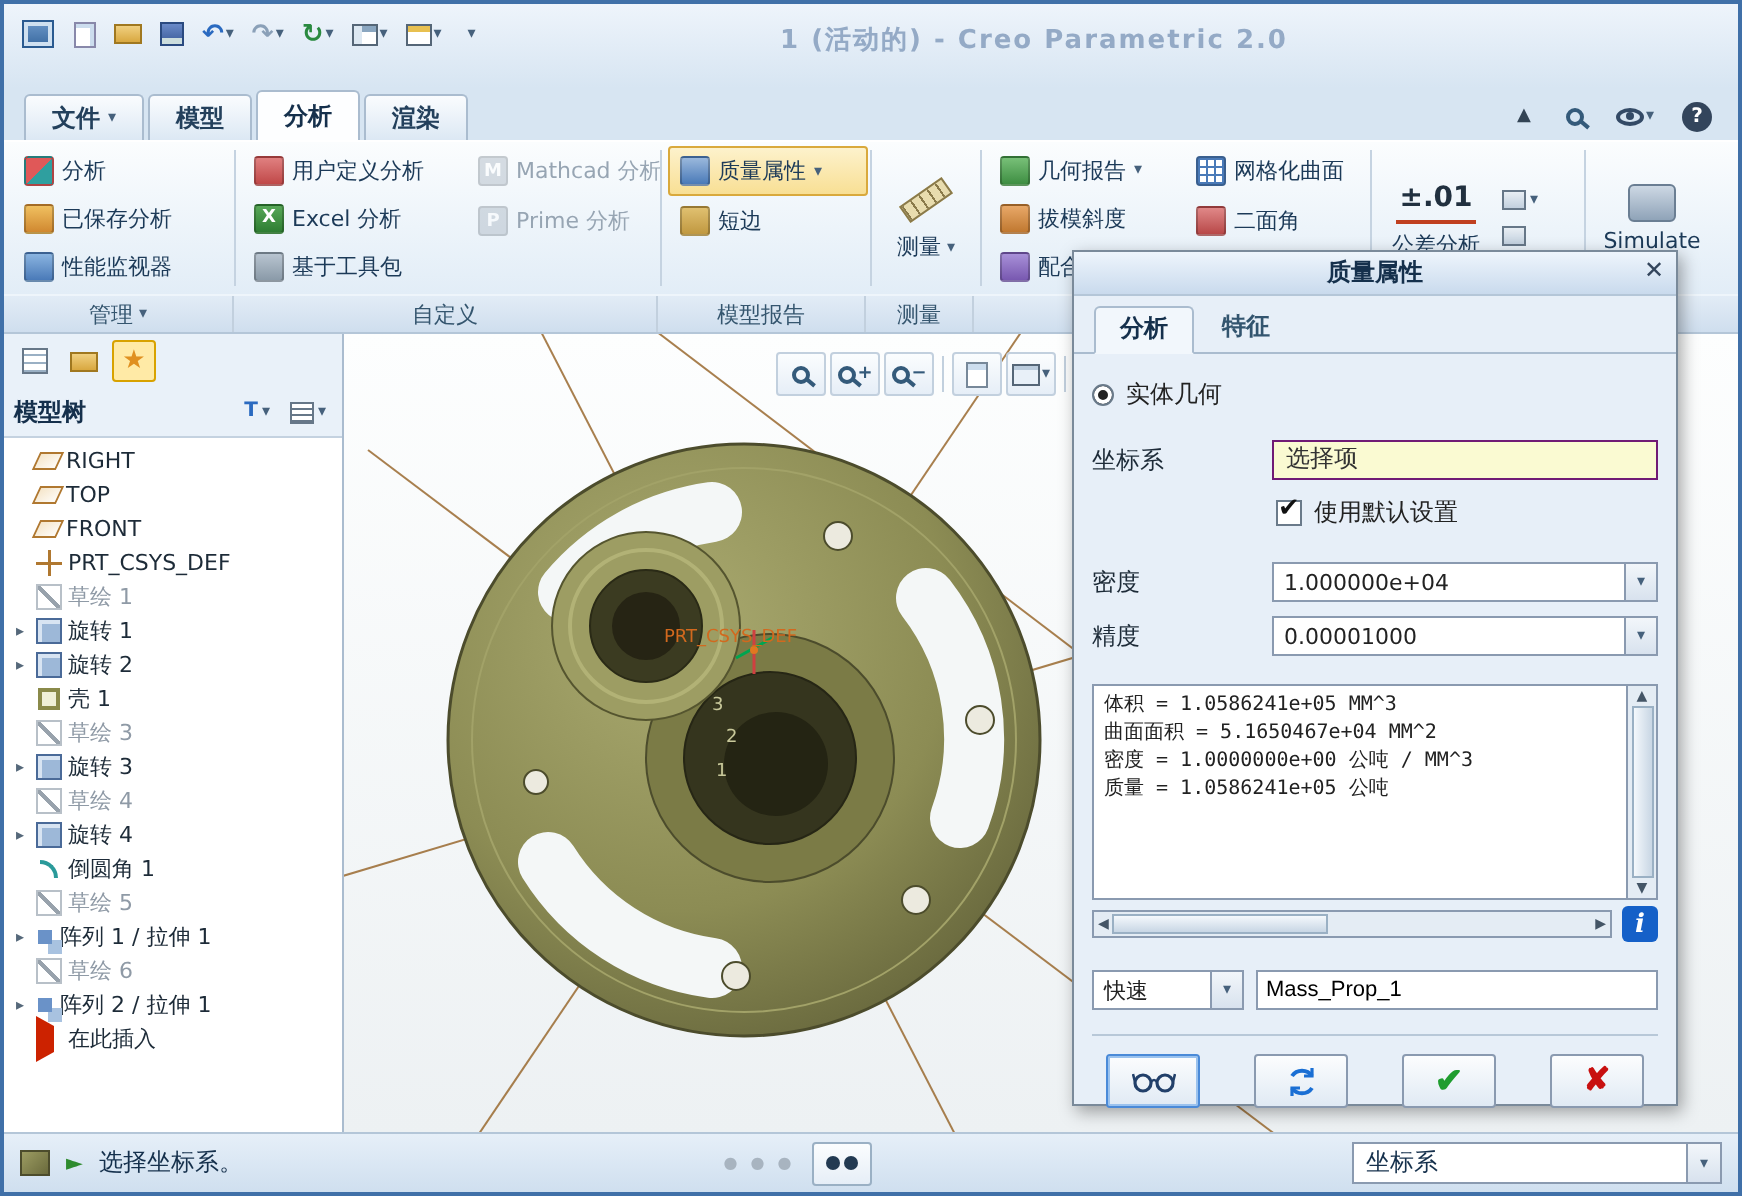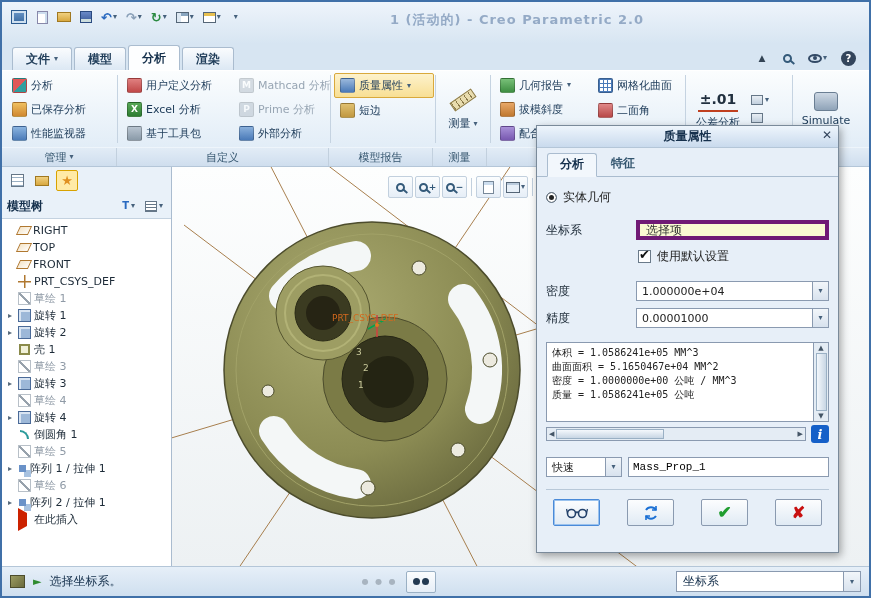--- a/index.html
+++ b/index.html
@@ -111,27 +111,27 @@
 .dtabs{display:flex;gap:2px;padding:5px 10px 0;border-bottom:1px solid #aabccf;flex:none}
 .dtab{padding:2px 12px 3px;font-weight:bold;color:#33556f;border-radius:3px 3px 0 0}
 .dtab.active{background:#f2f7fc;border:1px solid #aabccf;border-bottom:1px solid #f2f7fc;color:#15304c;margin-bottom:-1px}
 .dbody{flex:1;display:flex;flex-direction:column;padding-top:6px}
 .drow{display:flex;align-items:center;padding:0 9px;margin-top:6px;gap:6px}
 .dlabel{width:84px;flex:none;color:#1d2b38}
 .radio{width:11px;height:11px;border:1px solid #6a7a8a;border-radius:50%;background:#fff;flex:none}
 .radio.on{box-shadow:inset 0 0 0 2px #fff;background:#222}
 .cb{width:13px;height:13px;border:1px solid #6a7a8a;background:#fff;flex:none;position:relative}
 .cb .ck{position:absolute;top:-4px;left:0;font-size:13px;font-weight:bold;color:#111;line-height:1.2}
-.dfield{height:20px;border:1px solid #8a9ab0;background:#fff;font-size:11px;padding:0 4px;font-family:Liberation Mono, monospace}
+.dfield{height:20px;border:1px solid #8a9ab0;background:#fff;font-size:11px;padding:0 4px;font-family:Liberation Sans, sans-serif}
 .dfield.quilt{flex:1}
-.collector{flex:1;height:20px;border:4px solid #701a75;background:#fafad2;display:flex;align-items:center;padding:0 6px;color:#333}
+.collector{flex:1;height:20px;border:1px solid #701a75;background:#fafad2;display:flex;align-items:flex-start;padding:0 6px;color:#333}
 .combo{flex:1;display:flex;height:20px}
 .combo .combo-val{flex:1;background:#fff;border:1px solid #8a9ab0;border-right:none;display:flex;align-items:center;padding:0 5px;font-size:11px}
 .combo .combo-btn{width:17px;background:linear-gradient(#f2f6fa,#d8e2ee);border:1px solid #8a9ab0;display:flex;align-items:center;justify-content:center}
-.reswrap{display:flex;margin:14px 9px 0;height:80px}
+.reswrap{display:flex;margin:14px 9px 0;height:108px}
 .results{flex:1;background:#fff;border:1px solid #8a9ab0;padding:3px 5px;overflow:hidden;font-family:"DejaVu Sans Mono","Liberation Mono",monospace;font-size:10px;line-height:14px;color:#222}
 .results div{min-height:14px;white-space:nowrap}
 .vscroll{width:15px;border:1px solid #8a9ab0;border-left:none;background:#e4ecf4;display:flex;flex-direction:column;align-items:center;justify-content:space-between;padding:1px 0}
 .sarr{font-size:7px;color:#456}
 .sthumb{width:11px;flex:1;margin:1px 0;background:linear-gradient(90deg,#f4f8fc,#c8d6e4);border:1px solid #9ab0c4}
 .hrow{display:flex;align-items:center;margin:3px 9px 0;gap:5px}
 .hscroll{flex:1;height:14px;border:1px solid #8a9ab0;background:#e4ecf4;display:flex;align-items:center;padding:0 2px;gap:2px}
 .shtrack{flex:1;height:10px;position:relative}
 .shthumb{position:absolute;left:0;top:0;width:45%;height:10px;background:linear-gradient(#f4f8fc,#c8d6e4);border:1px solid #9ab0c4}
 .infobtn{width:18px;height:18px;background:#1560c8;color:#fff;font-weight:bold;font-style:italic;font-family:"DejaVu Serif","Liberation Serif",serif;border-radius:3px;display:flex;align-items:center;justify-content:center;font-size:13px;flex:none}
@@ -258,24 +258,20 @@
           </div>
       </div>
       <div class="rcol" style="width:96px">
         <div class="rbtn dis">
             <span class="ric" style="background:#aab6c2">M</span>
             <span>Mathcad 分析</span>
           </div>
         <div class="rbtn dis">
             <span class="ric" style="background:#aab6c2">P</span>
             <span>Prime 分析</span>
-          </div>
-        <div class="rbtn">
-            <span class="ric" style="background:linear-gradient(#8ab0dc,#4a7ab8)"></span>
-            <span>外部分析</span>
           </div>
       </div>
     </div>
     <div class="rsep"></div>
     <div class="rgroup" style="width:102px">
       <div class="rcol" style="width:100px">
         <div class="rbtn hl">
             <span class="ric" style="background:linear-gradient(#9ab8dc,#4a7ab8)"></span>
             <span>质量属性</span>
             <span class="caret">▾</span>

